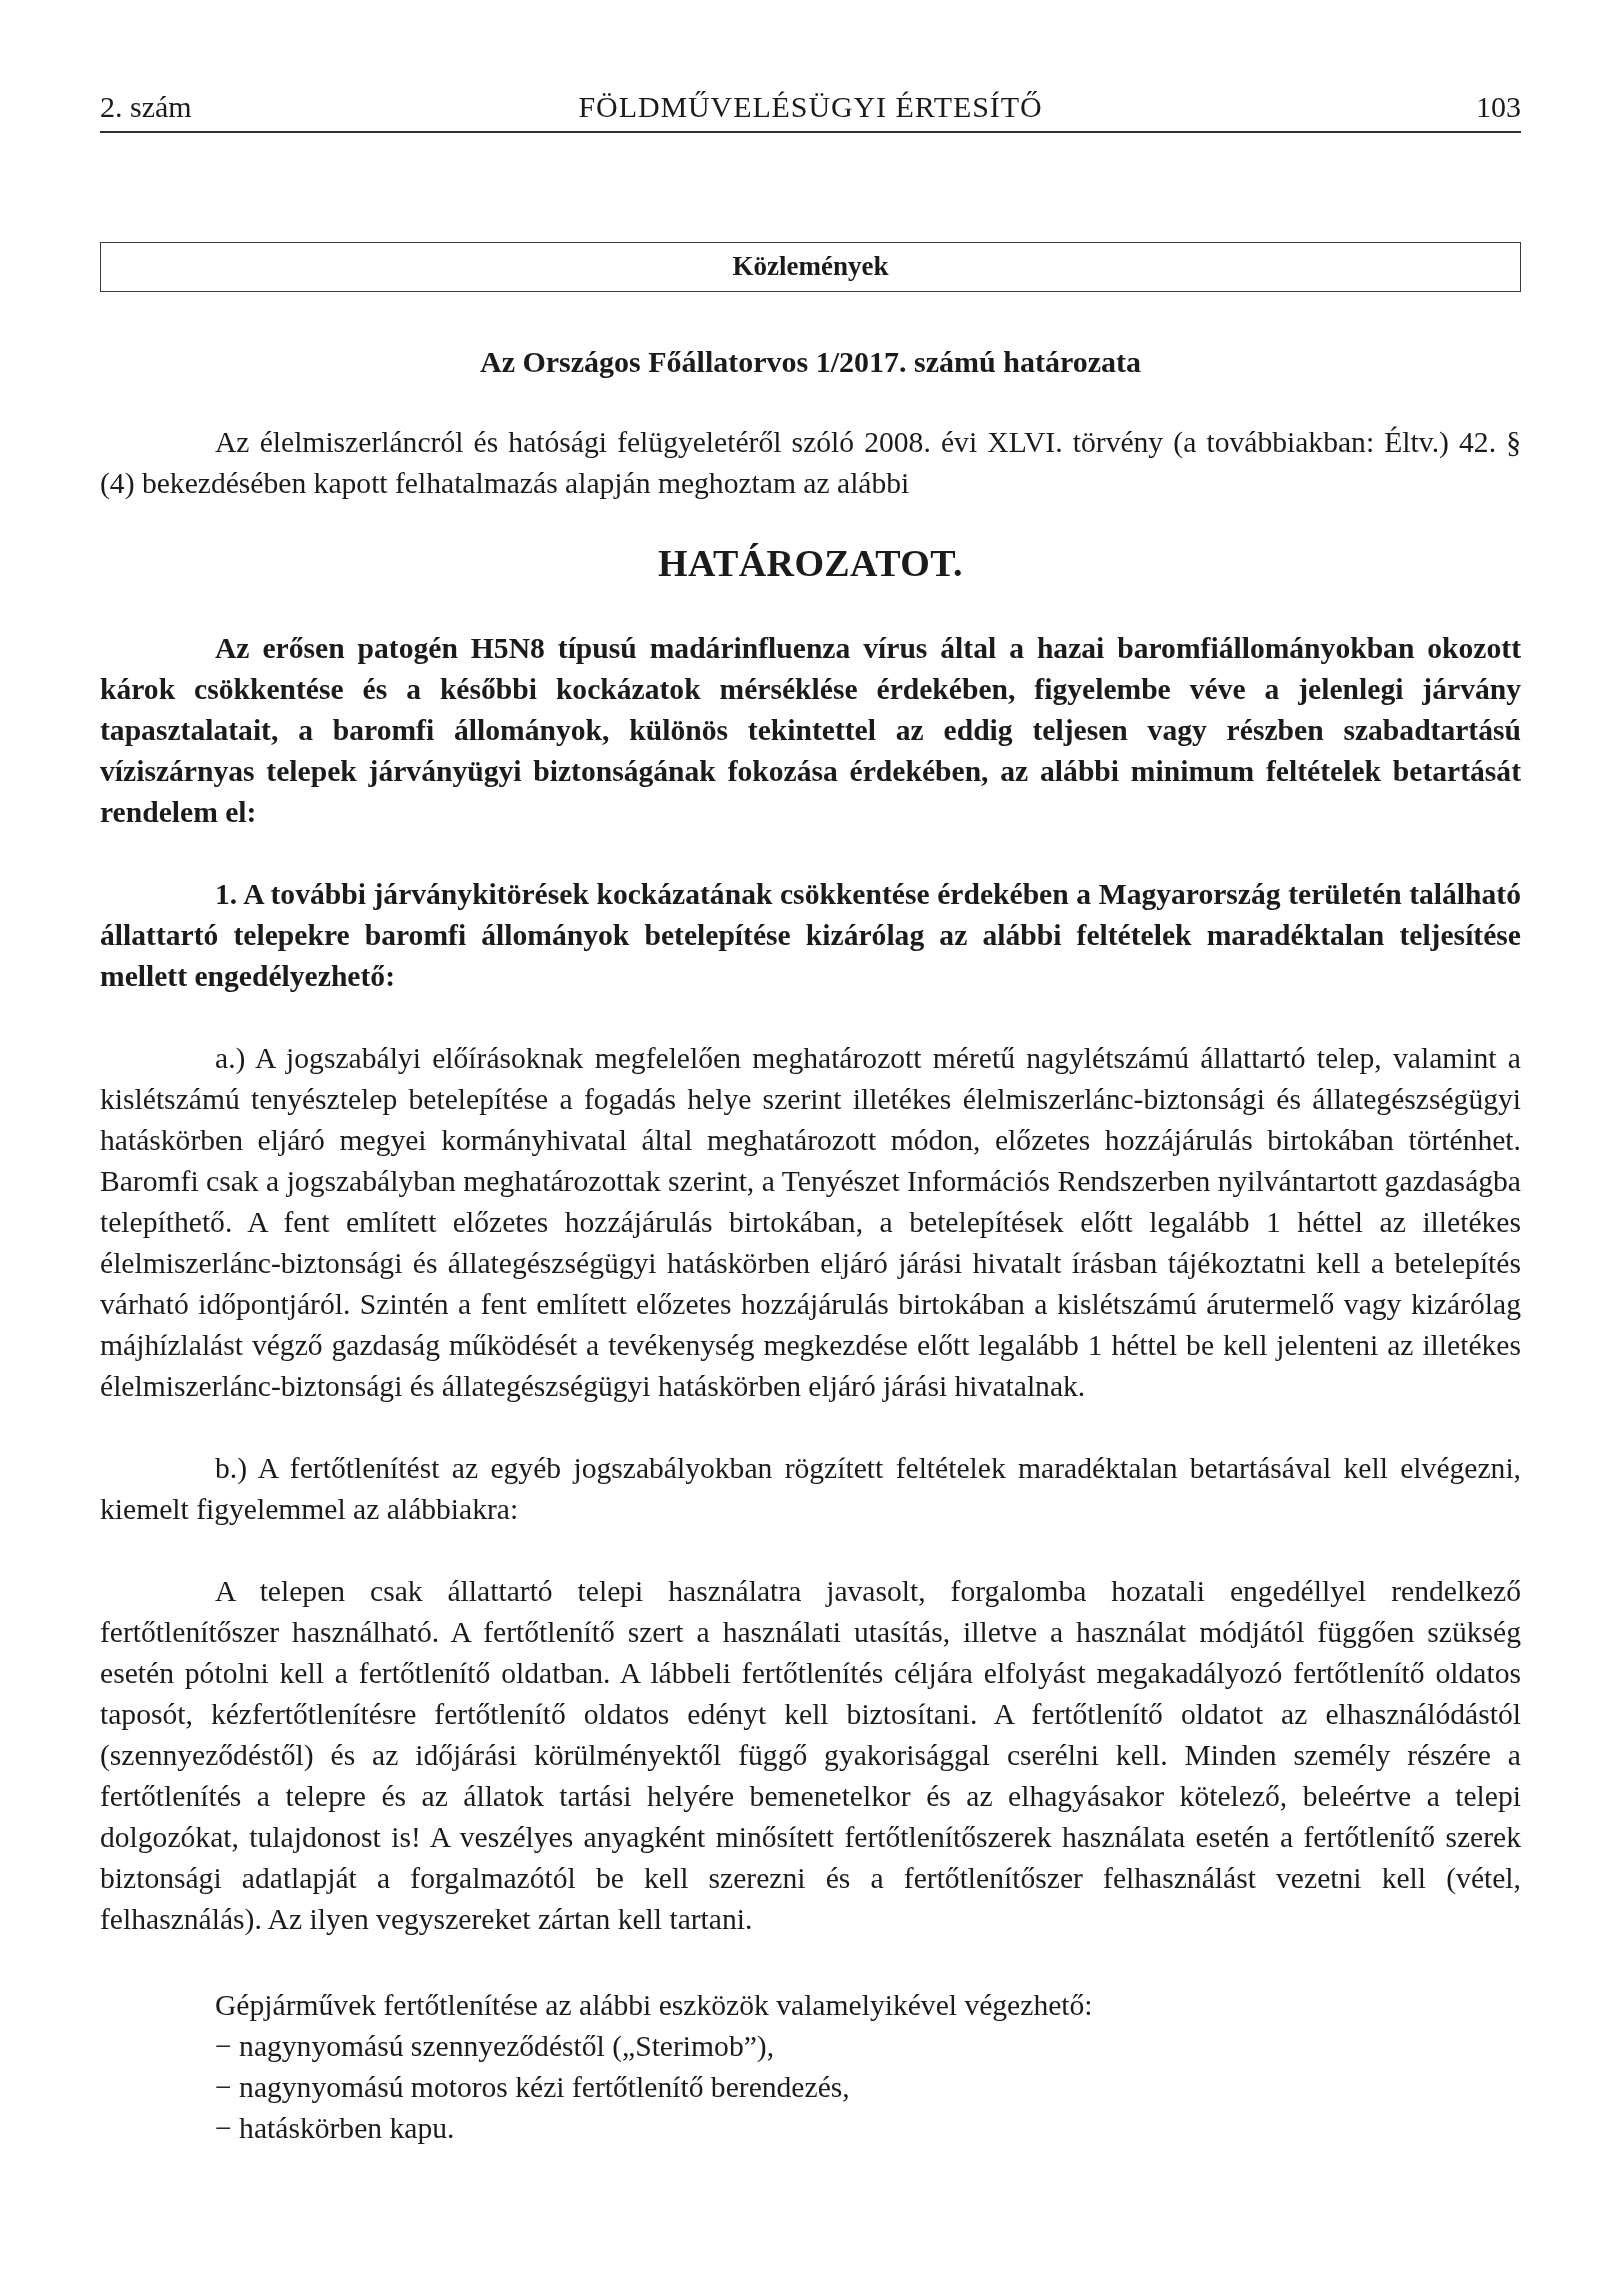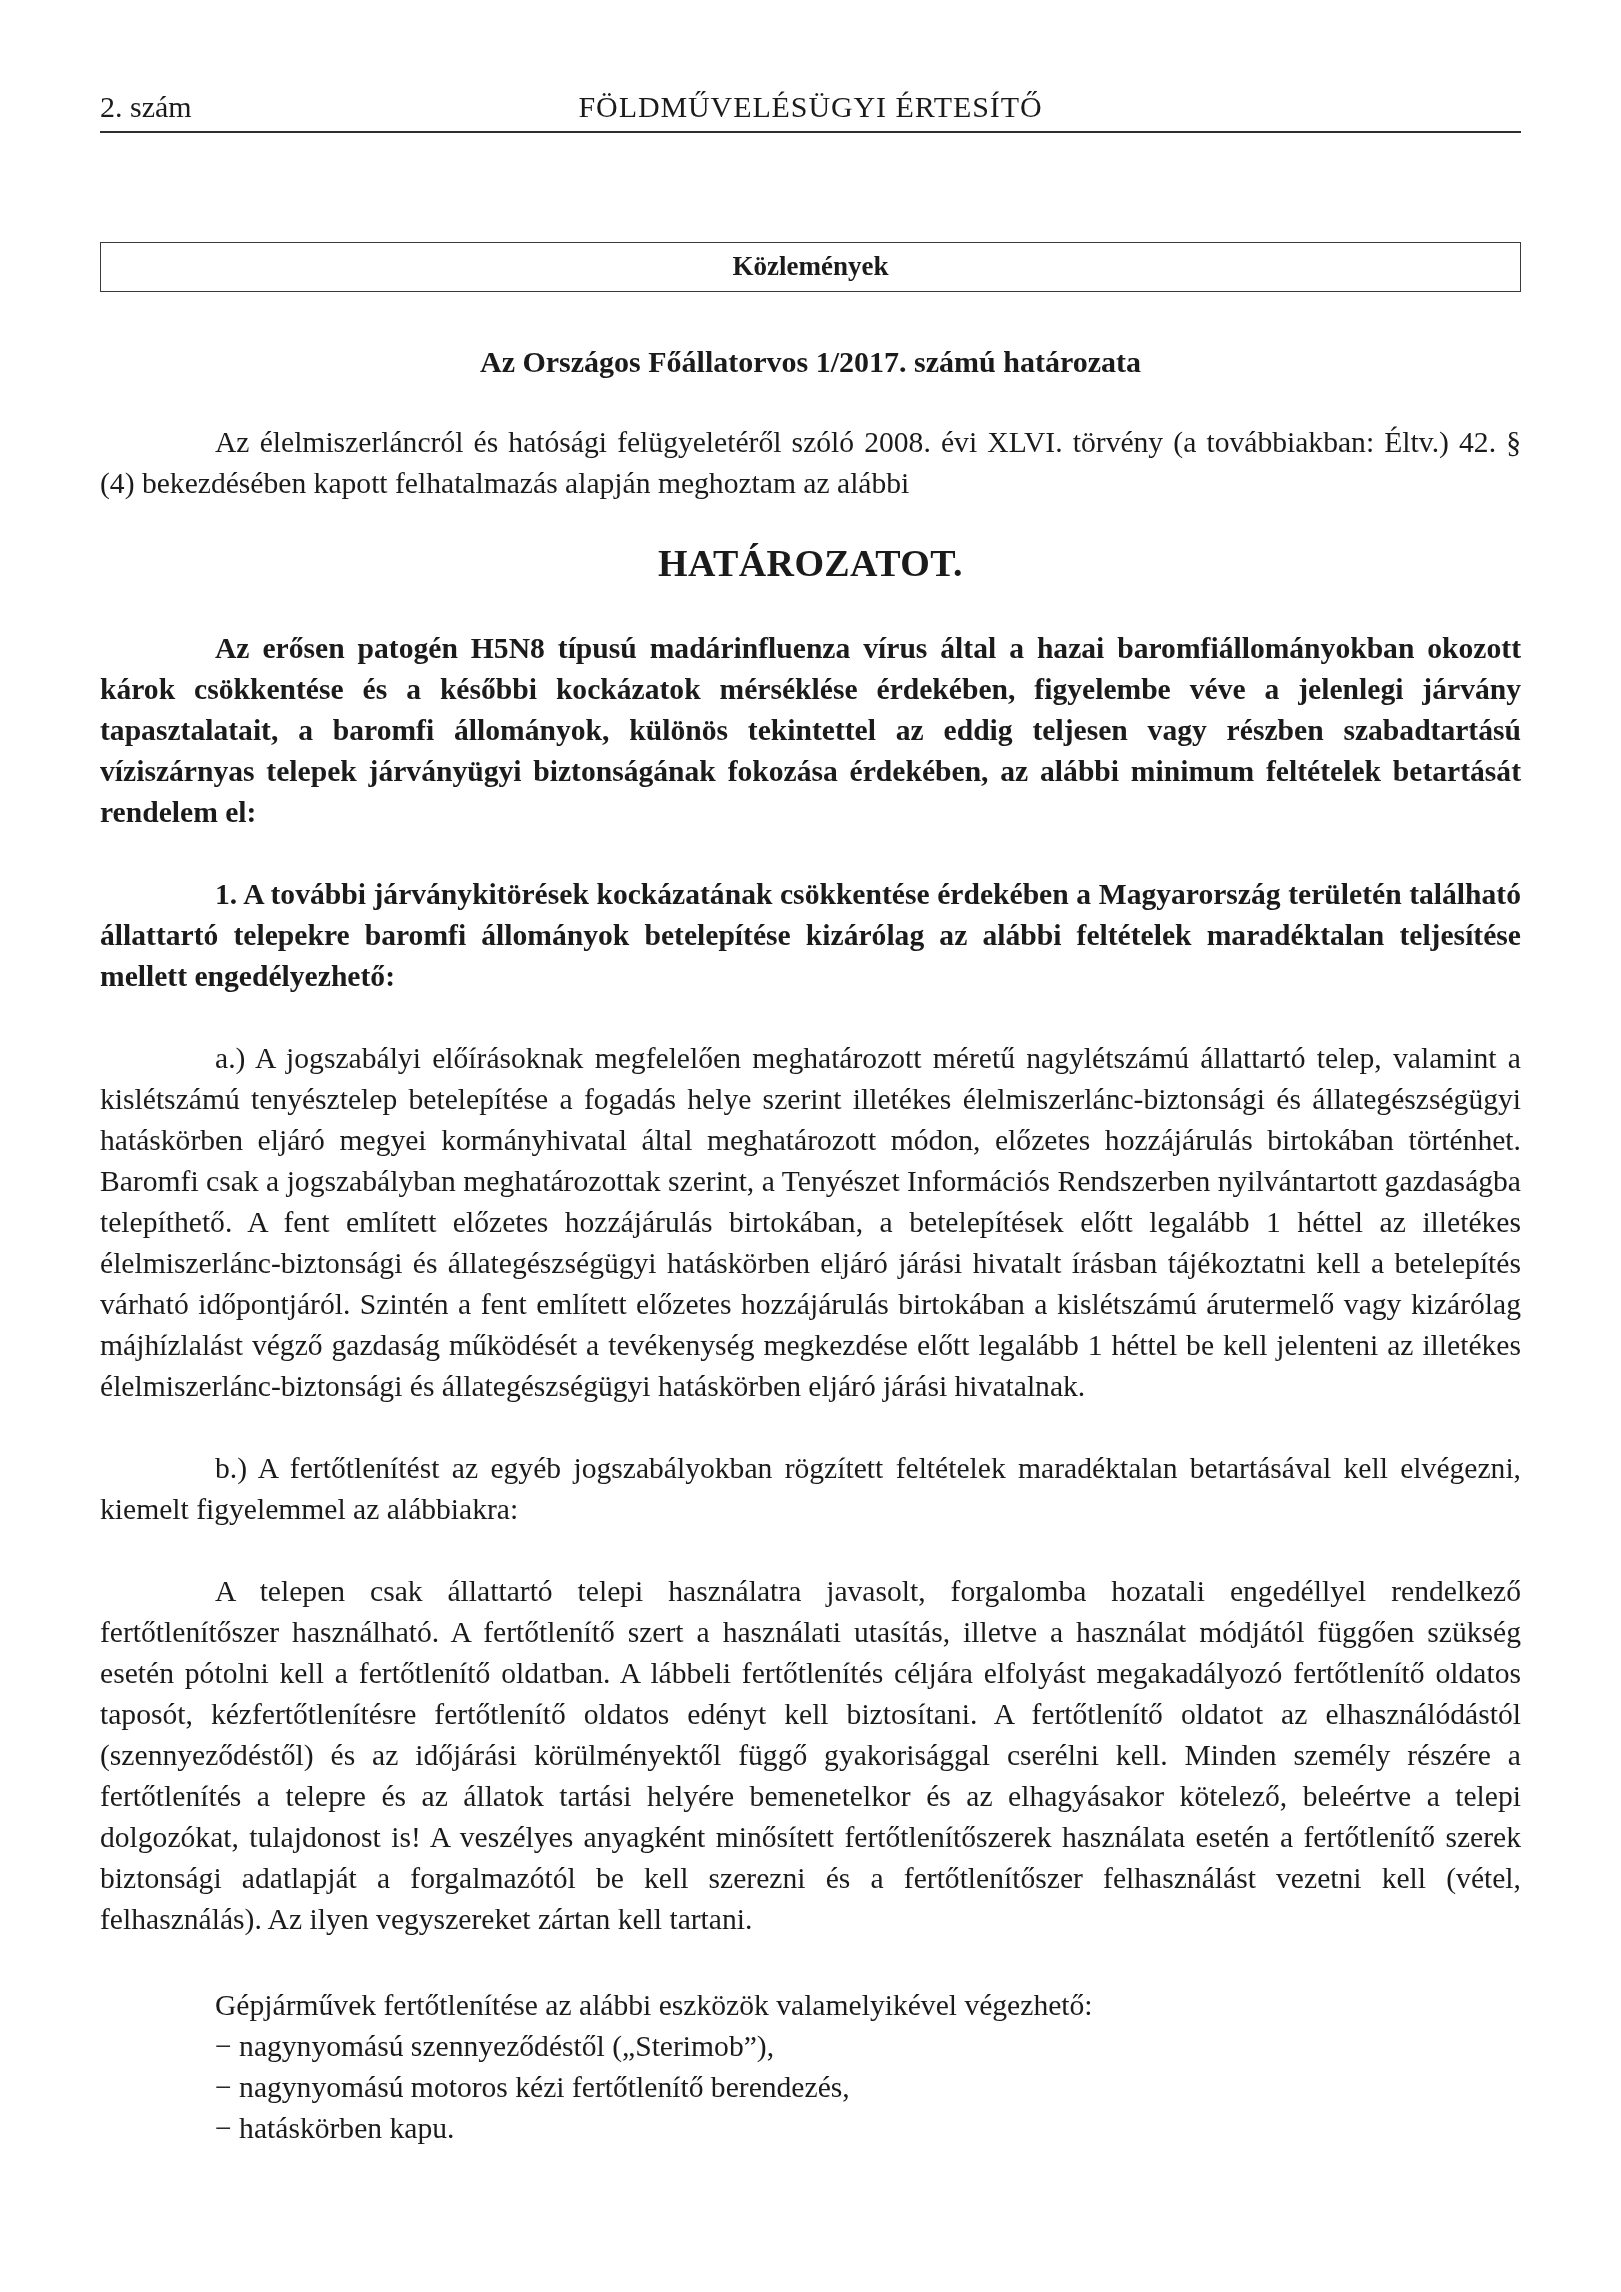--- a/index.html
+++ b/index.html
@@ -89,20 +89,21 @@
   }
 </style>
 </head>
 <body>
 
 <div class="page">
 
   <header class="page-header">
     <span class="hdr-left">2. szám</span>
     <span class="hdr-mid">FÖLDMŰVELÉSÜGYI ÉRTESÍTŐ</span>
+    <span class="hdr-right">103</span>
   </header>
 
   <div class="section-box">
     <span class="box-label">Közlemények</span>
   </div>
 
   <h1 class="decree-title">Az Országos Főállatorvos 1/2017. számú határozata</h1>
 
   <p class="para">Az élelmiszerláncról és hatósági felügyeletéről szóló 2008. évi XLVI. törvény (a továbbiakban: Éltv.) 42. § (4) bekezdésében kapott felhatalmazás alapján meghoztam az alábbi</p>
 

